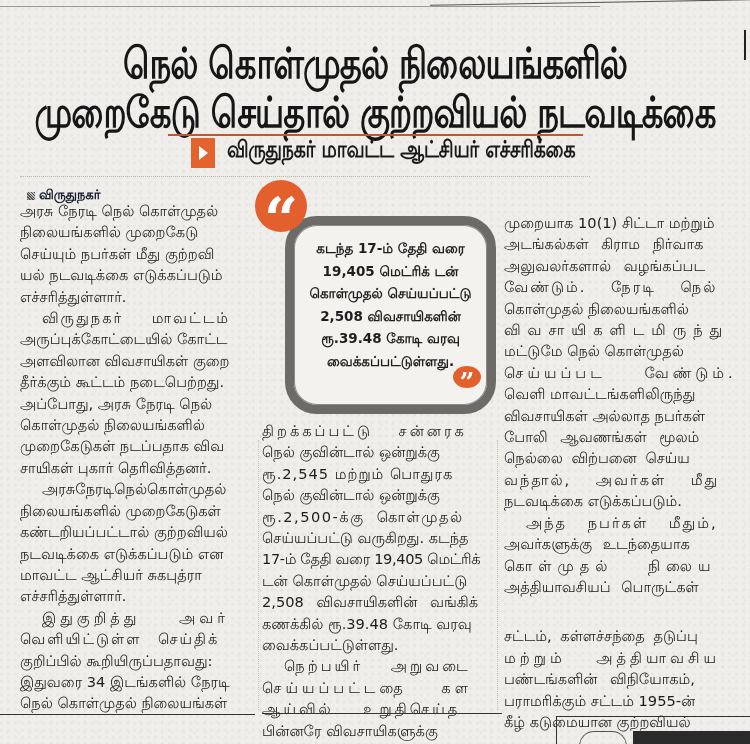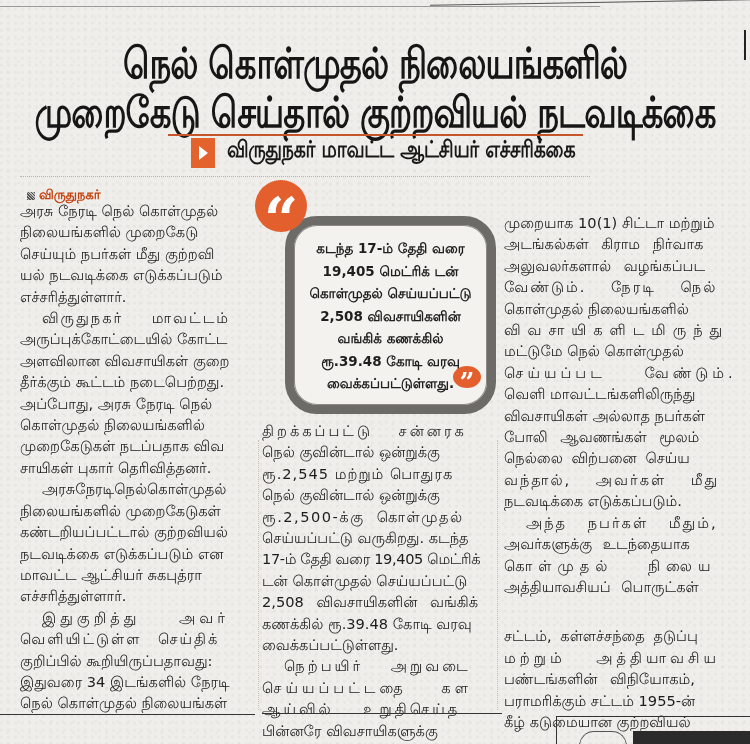--- a/index.html
+++ b/index.html
@@ -62,21 +62,21 @@
     position: absolute; font-size: 14.6px; line-height: 21.4px; color: #1d1d1d;
     text-align: justify;
   }
   .col .line { display: block; white-space: nowrap; }
   .col .indent { padding-left: 22px; }
   .col1 { left: 20px; top: 200px; width: 235px; }
   .col2 { left: 262px; top: 420px; width: 228px; }
   .col3 { left: 504px; top: 212px; width: 232px; }
   .dateline {
     position: absolute; left: 27px; top: 187px; font-size: 13px; font-weight: bold;
-    display: flex; align-items: center; color: #c2410c;
+    display: flex; align-items: center; color: #0f172a;
   }
   .dateline .sq {
     width: 8px; height: 8px; background: #888; margin-right: 4px;
     background-image: repeating-linear-gradient(45deg, #555 0 1px, #bbb 1px 2px);
   }
   .quote-box {
     position: absolute; left: 285px; top: 216px; width: 193px; height: 180px;
     border: 9px solid #6d6b68; border-radius: 32px;
     background: #f3f2ef;
     box-shadow: 0 0 0 1px #8d8a86 inset;
@@ -167,21 +167,20 @@
   <span class="line">இதுவரை 34 இடங்களில் நேரடி</span>
   <span class="line">நெல் கொள்முதல் நிலையங்கள்</span>
 </div>
 
 <div class="quote-box">
   <div class="quote-text">
     <div>கடந்த 17-ம் தேதி வரை</div>
     <div>19,405 மெட்ரிக் டன்</div>
     <div>கொள்முதல் செய்யப்பட்டு</div>
     <div>2,508 விவசாயிகளின்</div>
-    <div>வங்கிக் கணக்கில்</div>
     <div>ரூ.39.48 கோடி வரவு</div>
     <div>வைக்கப்பட்டுள்ளது.</div>
   </div>
 </div>
 <div class="quote-open">“</div>
 <div class="quote-close">”</div>
 
 <div class="col-sep" style="left:258px;"></div>
 <div class="col-sep" style="left:497px;"></div>
 

